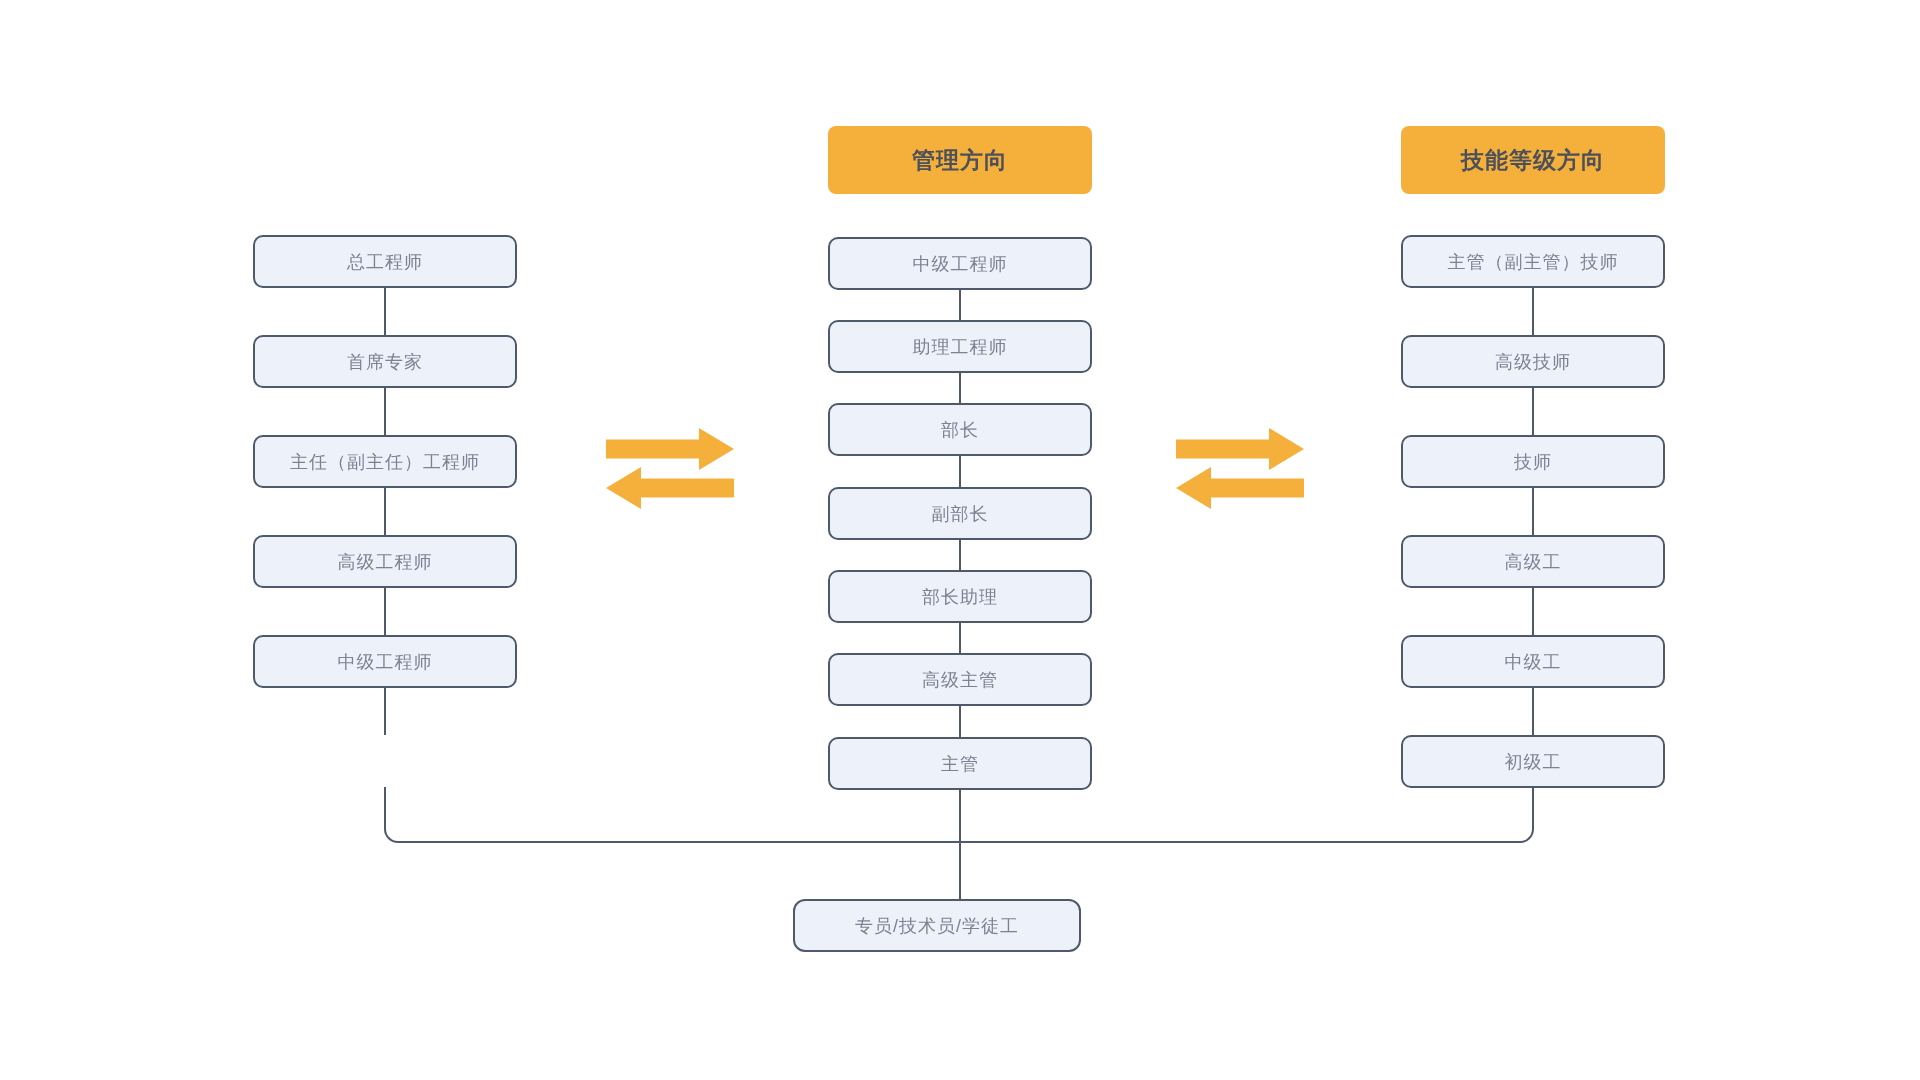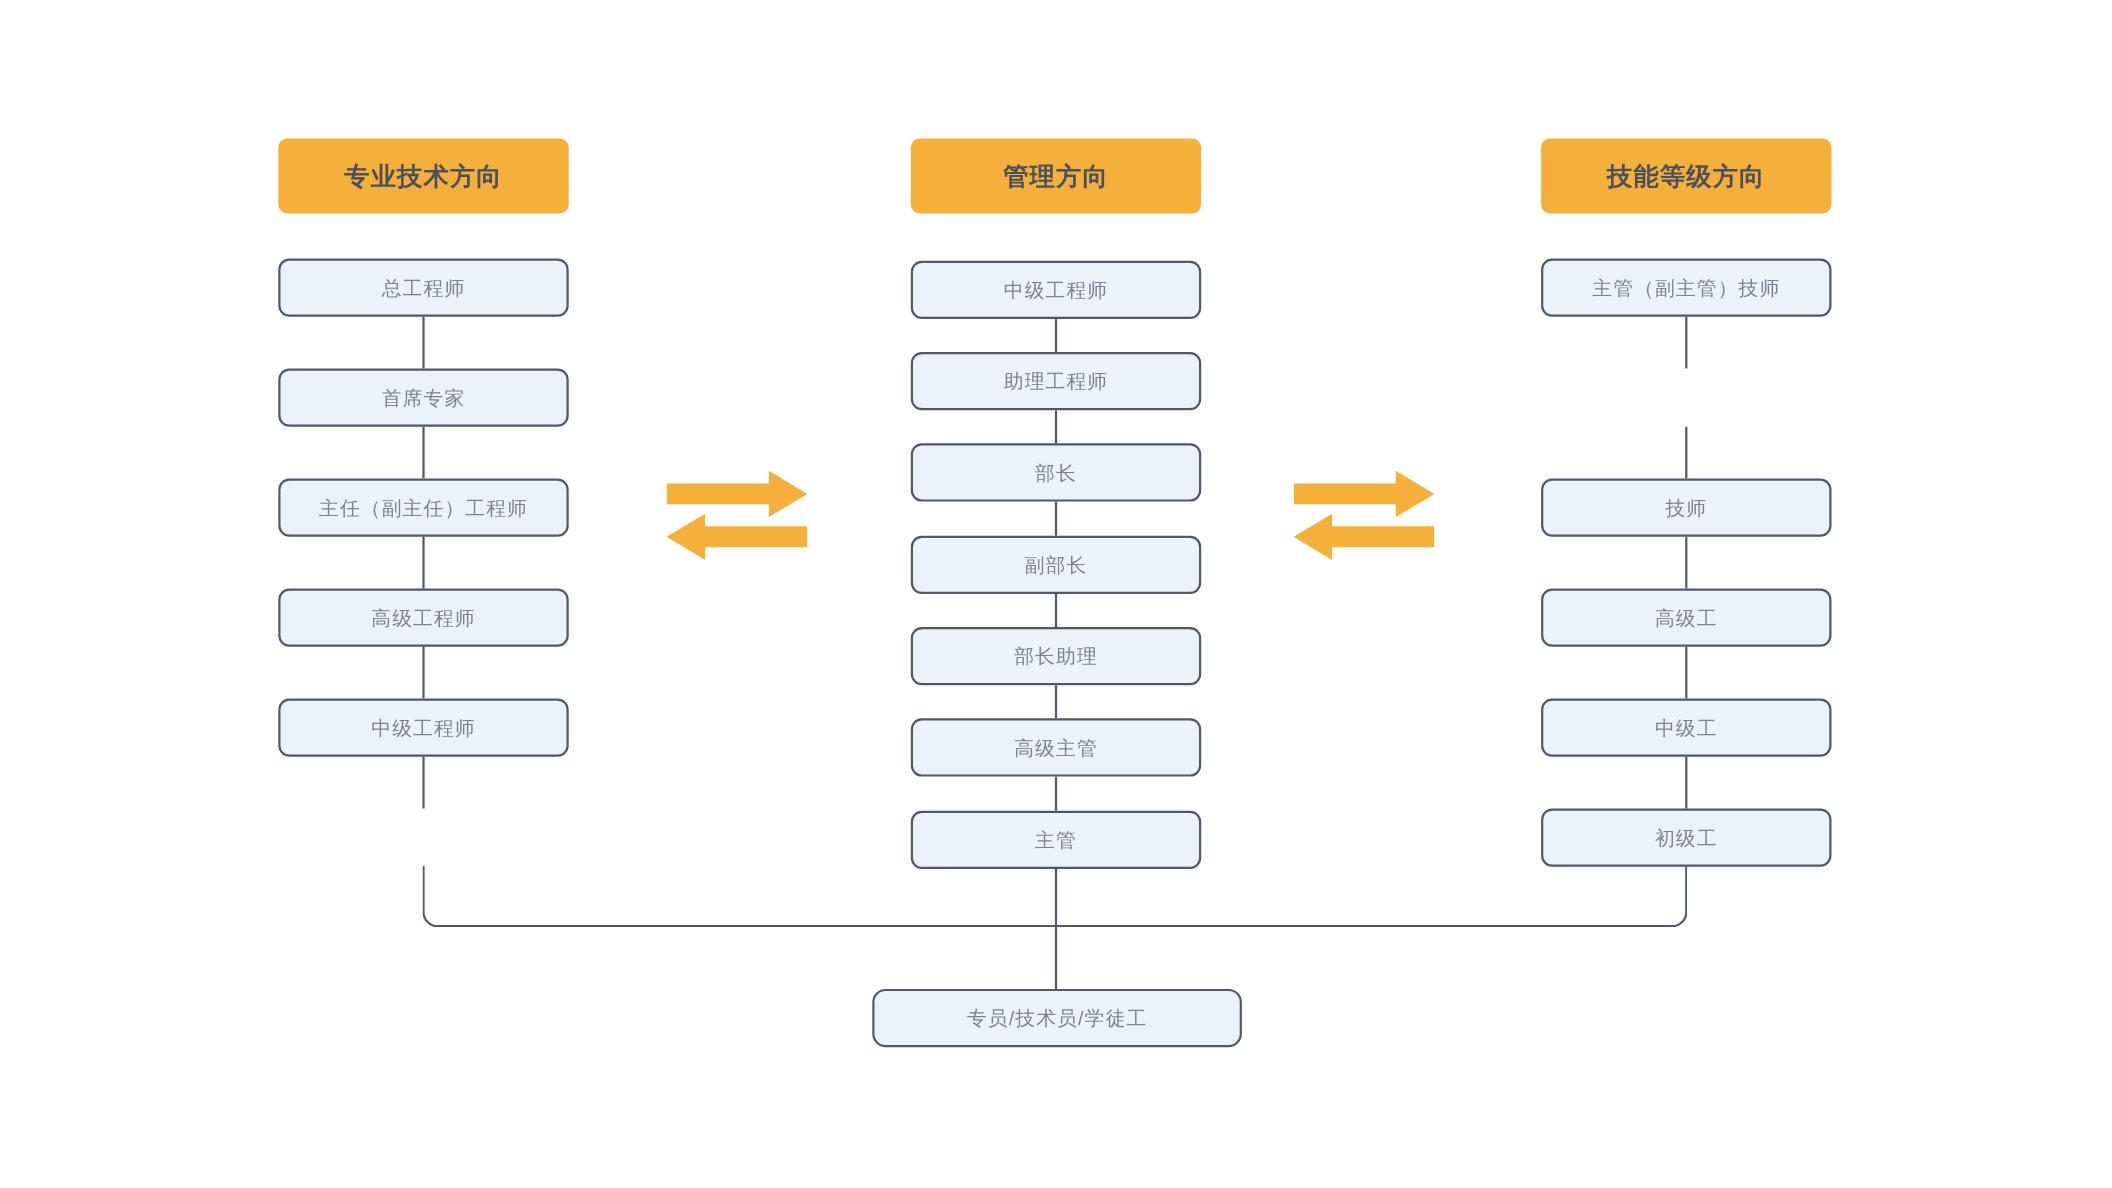--- a/index.html
+++ b/index.html
@@ -12,57 +12,57 @@
     background:#F5B03C; border-radius:8px;
     display:flex; align-items:center; justify-content:center;
     font-size:23px; font-weight:bold; color:#4B505A; letter-spacing:1px;
   }
   .box {
     position:absolute; width:264px; height:53px; box-sizing:border-box;
     background:#EDF1F9; border:2px solid #4E5A6A; border-radius:10px;
     display:flex; align-items:center; justify-content:center;
     font-size:18px; color:#7B8392; letter-spacing:1px;
   }
-  .base { width:336px; border-radius:12px; }
+  .base { width:288px; border-radius:12px; }
   .vline { position:absolute; width:2px; background:#4E5A6A; }
   .corner-l {
     position:absolute; left:384px; top:787px; width:576px; height:56px; box-sizing:border-box;
     border-left:2px solid #4E5A6A; border-bottom:2px solid #4E5A6A; border-bottom-left-radius:14px;
   }
   .corner-r {
     position:absolute; left:960px; top:787px; width:574px; height:56px; box-sizing:border-box;
     border-right:2px solid #4E5A6A; border-bottom:2px solid #4E5A6A; border-bottom-right-radius:14px;
   }
   .arrows { position:absolute; top:428px; width:128px; height:81px; }
   .arrows polygon { fill:#F5B03C; }
 </style>
 </head>
 <body>
 
 <div class="canvas">
 
-  <div class="hdr" style="left:253px">专业技术方向</div>
   <div class="hdr" style="left:828px">管理方向</div>
   <div class="hdr" style="left:1401px">技能等级方向</div>
 
   <div class="box" style="left:253px;top:235px">总工程师</div>
   <div class="box" style="left:253px;top:335px">首席专家</div>
   <div class="box" style="left:253px;top:435px">主任（副主任）工程师</div>
   <div class="box" style="left:253px;top:535px">高级工程师</div>
   <div class="box" style="left:253px;top:635px">中级工程师</div>
 
   <div class="box" style="left:828px;top:237px">中级工程师</div>
   <div class="box" style="left:828px;top:320px">助理工程师</div>
   <div class="box" style="left:828px;top:403px">部长</div>
   <div class="box" style="left:828px;top:487px">副部长</div>
   <div class="box" style="left:828px;top:570px">部长助理</div>
   <div class="box" style="left:828px;top:653px">高级主管</div>
   <div class="box" style="left:828px;top:737px">主管</div>
 
   <div class="box" style="left:1401px;top:235px">主管（副主管）技师</div>
+  <div class="box" style="left:1401px;top:335px">高级技师</div>
   <div class="box" style="left:1401px;top:435px">技师</div>
   <div class="box" style="left:1401px;top:635px">中级工</div>
   <div class="box" style="left:1401px;top:535px">高级工</div>
   <div class="box" style="left:1401px;top:735px">初级工</div>
 
   <div class="vline" style="left:384px;top:288px;height:47px"></div>
   <div class="vline" style="left:384px;top:388px;height:47px"></div>
   <div class="vline" style="left:384px;top:488px;height:47px"></div>
   <div class="vline" style="left:384px;top:588px;height:47px"></div>
   <div class="vline" style="left:384px;top:688px;height:47px"></div>

